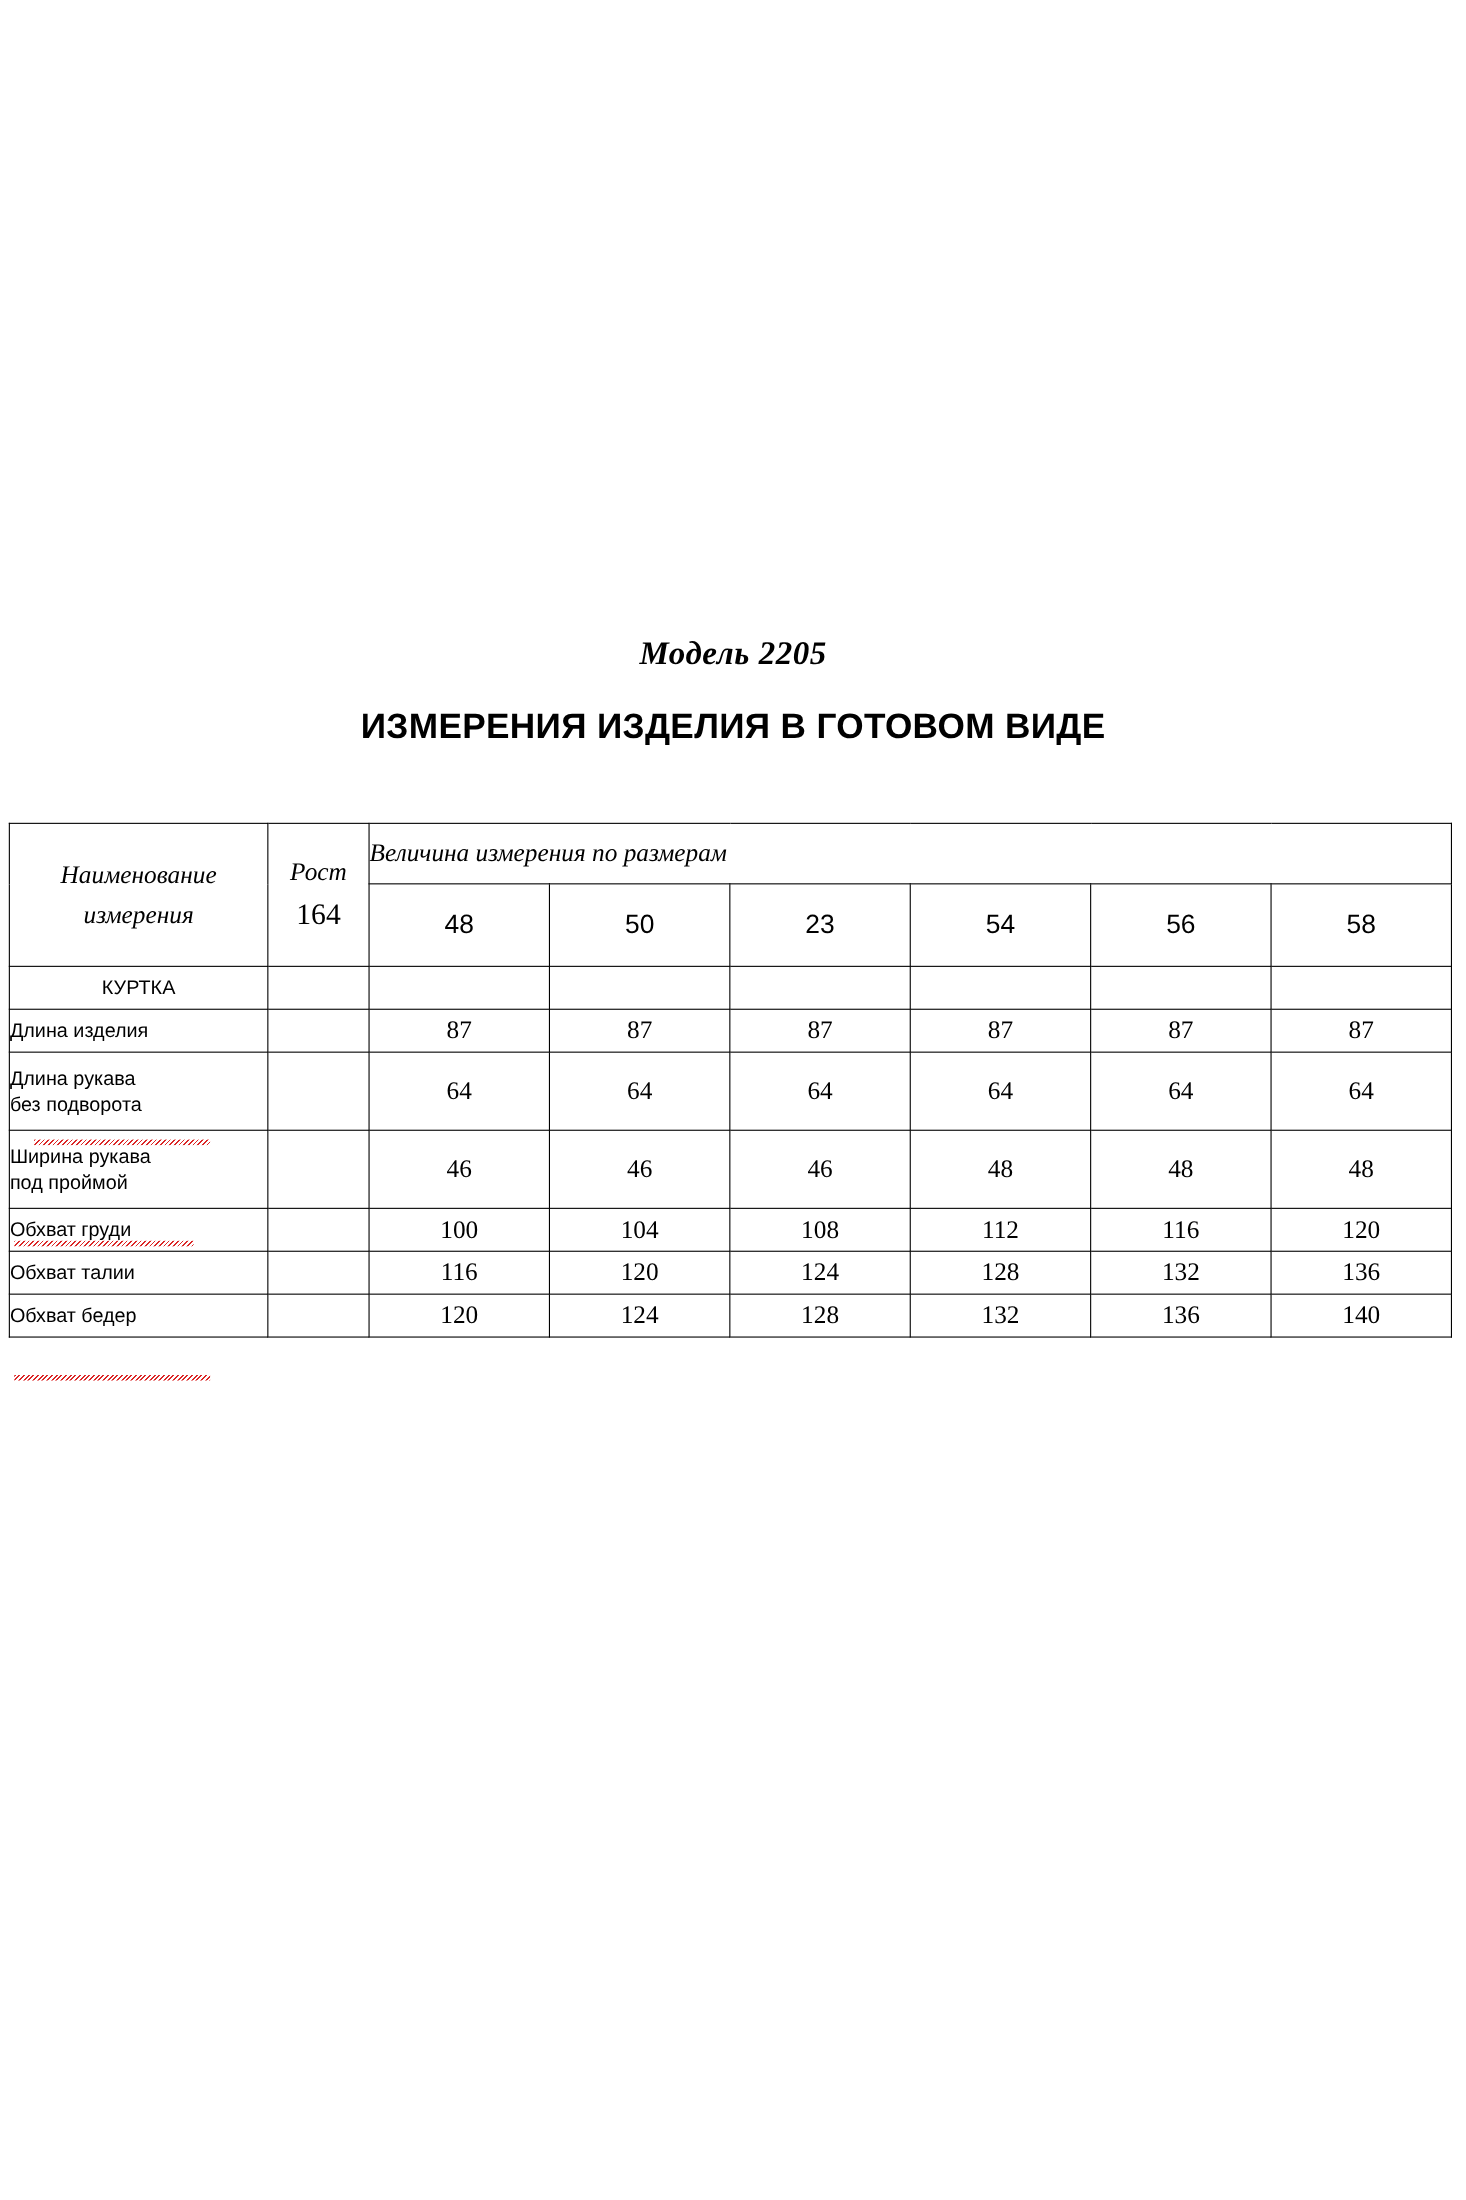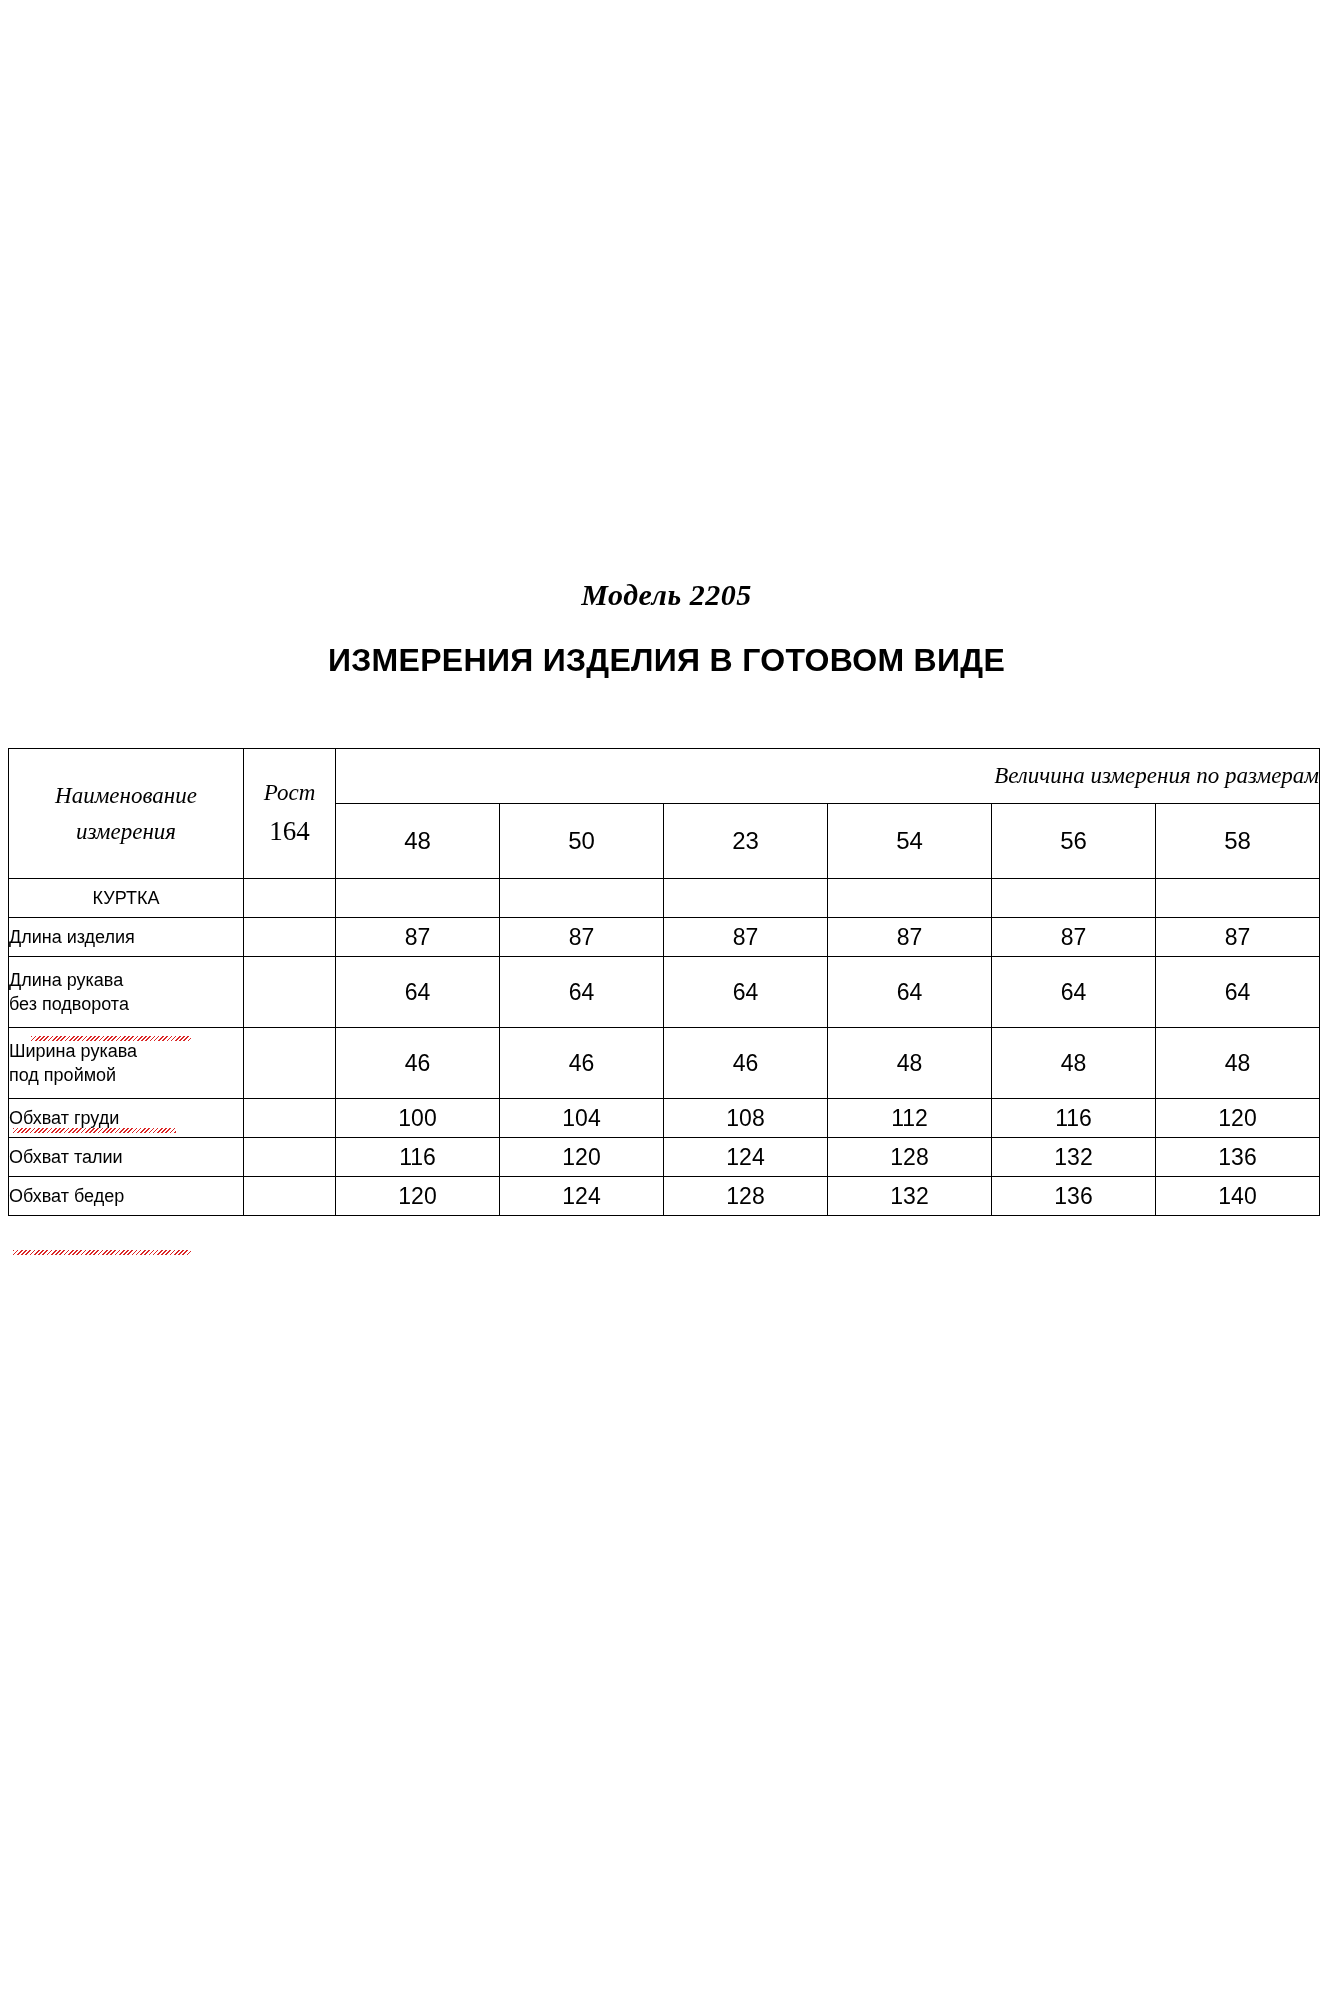--- a/index.html
+++ b/index.html
@@ -94,21 +94,21 @@
     font-style: normal;
     font-size: 27px;
     display: block;
   }
 
   th.head-span {
     font-family: "Liberation Serif", serif;
     font-style: italic;
     font-weight: bold;
     font-size: 23px;
-    text-align: right;
+    text-align: left;
     height: 54px;
   }
 
   th.head-size {
     font-family: "Liberation Sans", sans-serif;
     font-weight: bold;
     font-size: 24px;
     text-align: center;
     height: 74px;
   }
@@ -122,21 +122,21 @@
   }
   td.rowlabel.center {
     text-align: center;
     padding-left: 0;
   }
   td.rowlabel.two-line {
     line-height: 1.35;
   }
 
   td.val {
-    font-family: Liberation Sans, sans-serif;
+    font-family: Liberation Serif, serif;
     font-size: 23px;
     text-align: center;
   }
 
   tr.r-section td { height: 38px; }
   tr.r-single td  { height: 38px; }
   tr.r-double td  { height: 70px; }
 
   .squiggle {
     position: absolute;

